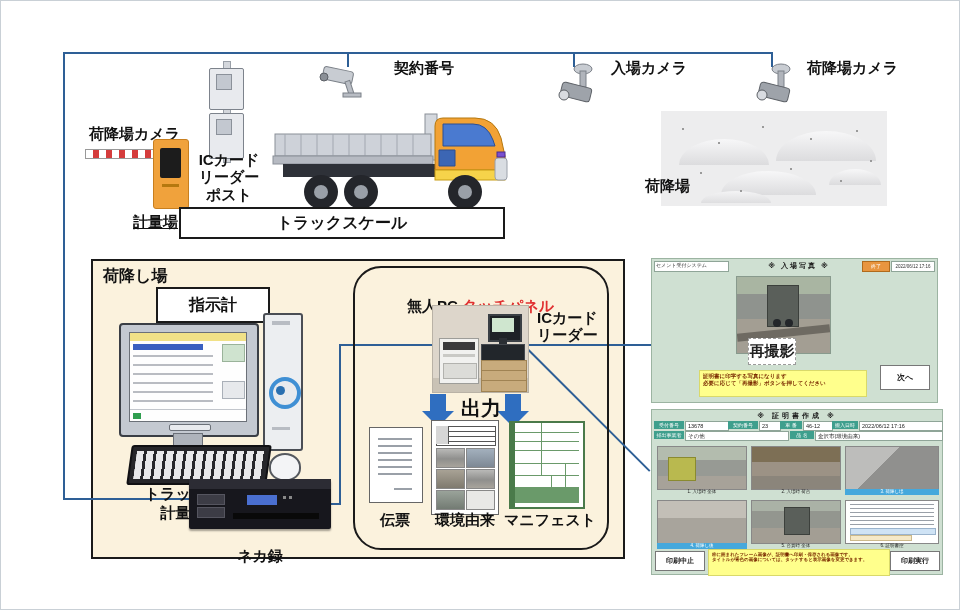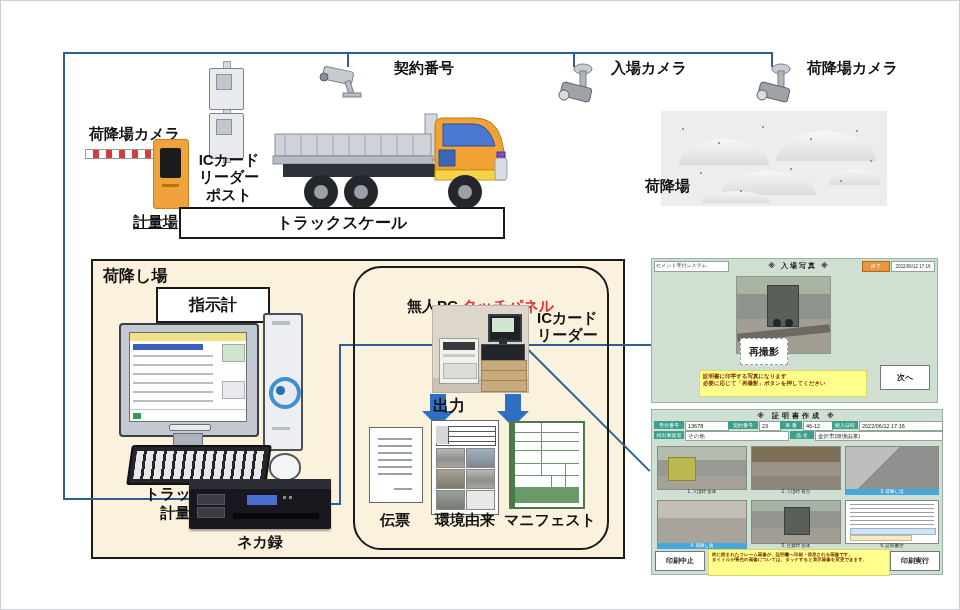--- a/index.html
+++ b/index.html
@@ -163,21 +163,21 @@
 
   <div class="abs" style="left:188px;top:478px;width:142px;height:50px;background:#17171d;border-radius:2px;box-shadow:0 2px 2px rgba(0,0,0,0.35);">
     <div class="abs" style="left:0;top:0;width:100%;height:10px;background:#2c2c34;"></div>
     <div class="abs" style="left:8px;top:15px;width:26px;height:9px;background:#3c3c45;border:1px solid #55555f;"></div>
     <div class="abs" style="left:8px;top:28px;width:26px;height:9px;background:#3c3c45;border:1px solid #55555f;"></div>
     <div class="abs" style="left:58px;top:16px;width:30px;height:10px;background:#4a6fd0;"></div>
     <div class="abs" style="left:94px;top:17px;width:3px;height:3px;background:#888;"></div>
     <div class="abs" style="left:100px;top:17px;width:3px;height:3px;background:#888;"></div>
     <div class="abs" style="left:44px;top:34px;width:86px;height:6px;background:#090909;"></div>
   </div>
-  <div class="doc-label" style="left:222px;top:532px;width:74px;">ネカ録</div>
+  <div class="doc-label" style="left:222px;top:546px;width:74px;">ネカ録</div>
 
   <div class="abs" style="left:352px;top:265px;width:252px;height:280px;border:2px solid #1a1a1a;border-radius:28px;"></div>
   <div class="lbl" style="left:406px;top:296px;">
     <span>無人PC</span>
     <span style="color:#e03030;">タッチパネル</span>
   </div>
 
   <div class="abs" style="left:431px;top:304px;width:95px;height:86px;background:#ddd6cb;border:1px solid #b9b2a6;overflow:hidden;">
     <div class="abs" style="left:0;bottom:0;width:100%;height:14px;background:#c9c2b5;"></div>
     <div class="abs" style="left:6px;top:32px;width:38px;height:44px;background:#f1f1ef;border:1px solid #9d9d99;">
@@ -197,21 +197,21 @@
   </div>
   <div class="lbl" style="left:536px;top:308px;">
     <div>ICカード</div>
     <div>リーダー</div>
   </div>
 
   <div class="arrow-stem" style="left:429px;top:393px;"></div>
   <div class="arrow-head" style="left:421px;top:410px;"></div>
   <div class="arrow-stem" style="left:504px;top:393px;"></div>
   <div class="arrow-head" style="left:496px;top:410px;"></div>
-  <div class="lbl" style="left:432px;top:396px;font-size:16px;">出力</div>
+  <div class="lbl" style="left:460px;top:396px;font-size:20px;">出力</div>
 
   <div class="abs" style="left:368px;top:426px;width:52px;height:74px;background:#fff;border:1px solid #666;">
     <div class="abs" style="left:8px;top:10px;width:34px;height:42px;background:repeating-linear-gradient(180deg,#9aa0a8 0 2px,transparent 2px 7px);"></div>
     <div class="abs" style="left:24px;top:60px;width:18px;height:2px;background:#9aa0a8;"></div>
   </div>
   <div class="abs" style="left:430px;top:419px;width:66px;height:93px;background:#fff;border:1px solid #666;">
     <div class="abs" style="left:4px;top:5px;width:58px;height:18px;border:1px solid #555;background:repeating-linear-gradient(180deg,transparent 0 4px,#555 4px 5px);"></div>
     <div class="abs" style="left:4px;top:5px;width:12px;height:18px;background:#d6d6d6;border-right:1px solid #555;"></div>
     <div class="thumb abs" style="left:4px;top:27px;width:27px;height:18px;"></div>
     <div class="thumb abs" style="left:34px;top:27px;width:27px;height:18px;background:linear-gradient(180deg,#a3b0bd,#7d8894);"></div>
@@ -237,21 +237,21 @@
       <div class="abs" style="left:90px;top:0;width:110px;text-align:center;font-size:7px;font-weight:bold;color:#222;letter-spacing:2px;white-space:nowrap;">※ 入場写真 ※</div>
       <div class="abs" style="right:45px;top:0;width:26px;height:9px;background:#e8953f;border:1px solid #b06a1c;font-size:5px;color:#fff;text-align:center;line-height:9px;">終了</div>
       <div class="abs" style="right:0;top:0;width:42px;height:9px;background:#fff;border:1px solid #8fa598;font-size:4.5px;color:#333;text-align:center;line-height:9px;white-space:nowrap;overflow:hidden;">2022/06/12 17:16</div>
     </div>
     <div class="abs" style="left:84px;top:17px;width:93px;height:76px;border:1px solid #889a8d;background:linear-gradient(180deg,#a9b5a2 0 22%,#8f938e 22% 55%,#a39e93 55% 100%);overflow:hidden;">
       <div class="abs" style="left:30px;top:8px;width:30px;height:40px;background:#5a5f5a;border:1px solid #3c403c;"></div>
       <div class="abs" style="left:36px;top:42px;width:8px;height:8px;background:#23262a;border-radius:50%;"></div>
       <div class="abs" style="left:48px;top:42px;width:8px;height:8px;background:#23262a;border-radius:50%;"></div>
       <div class="abs" style="left:0px;top:52px;width:93px;height:8px;background:#6e6a62;transform:rotate(-6deg);"></div>
     </div>
-    <div class="btn" style="left:88px;top:79px;width:46px;height:25px;border:1px dashed #9a9a9a;font-size:10px;">
+    <div class="btn" style="left:96px;top:79px;width:46px;height:25px;border:1px dashed #9a9a9a;font-size:15px;">
       <span>再撮影</span>
     </div>
     <div class="abs" style="left:47px;top:111px;width:160px;height:21px;background:#ffff8c;border:1px solid #d9d96a;padding:2px 3px;">
       <div style="font-size:5.5px;color:#7a2a00;font-weight:bold;white-space:nowrap;">証明書に印字する写真になります</div>
       <div style="font-size:5.5px;color:#7a2a00;font-weight:bold;white-space:nowrap;">必要に応じて「再撮影」ボタンを押してください</div>
     </div>
     <div class="btn" style="left:228px;top:106px;width:48px;height:23px;font-size:8px;">
       <span>次へ</span>
     </div>
   </div>

